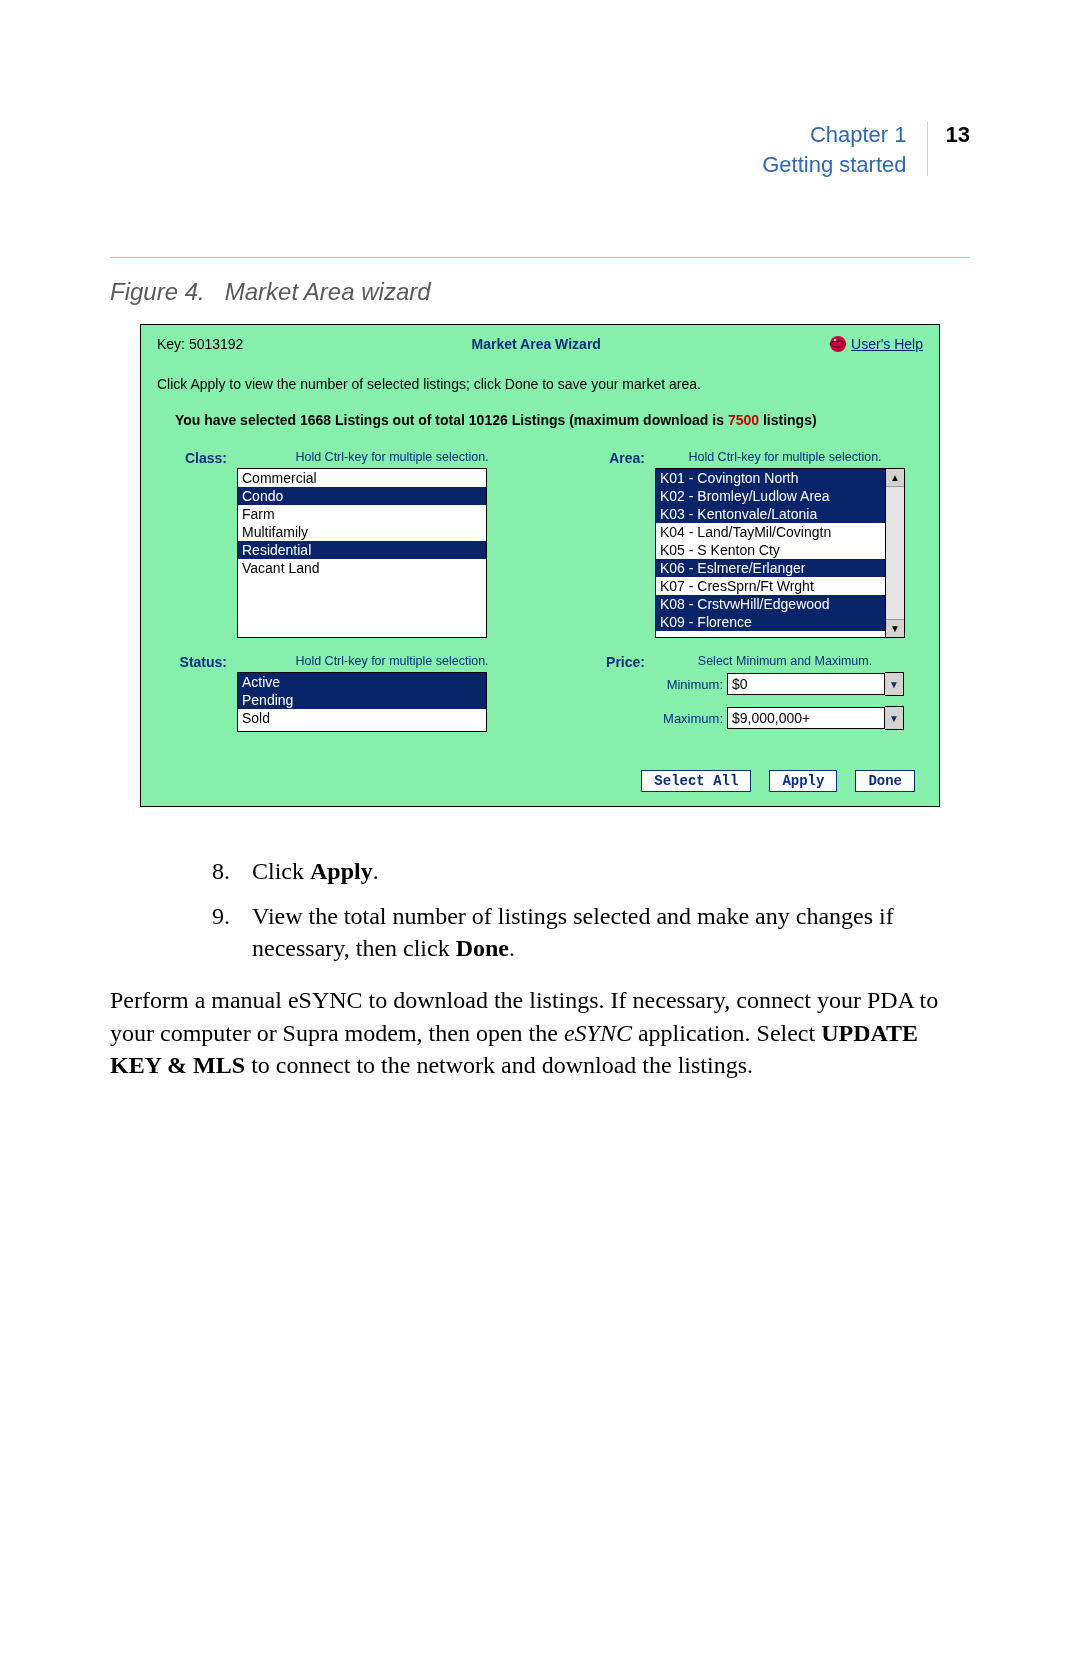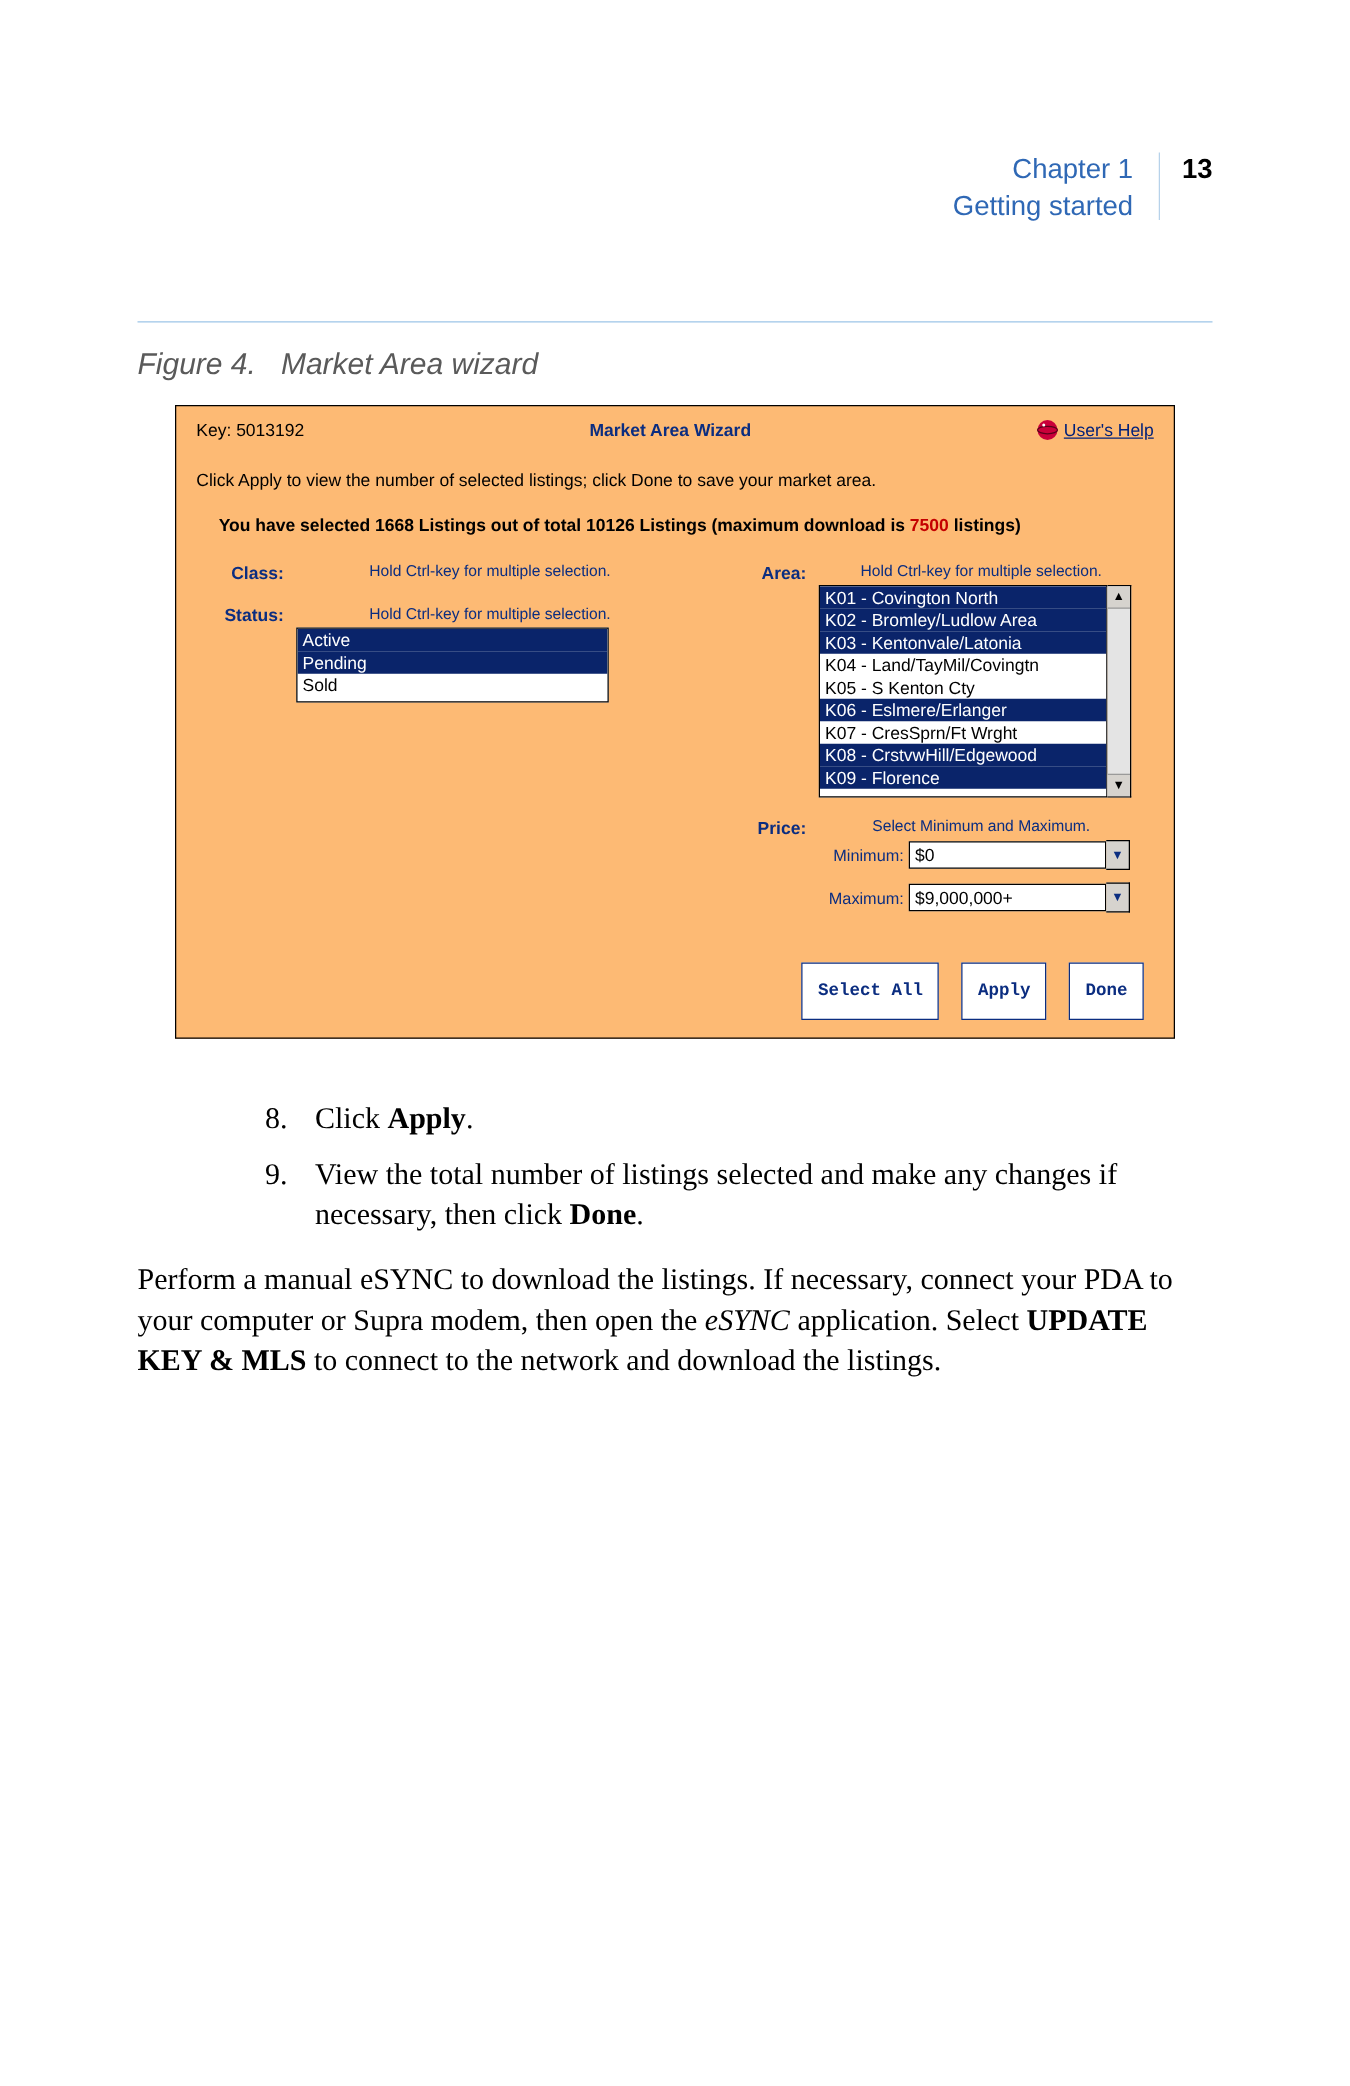--- a/index.html
+++ b/index.html
@@ -61,21 +61,21 @@
     display: flex;
     justify-content: center;
     margin-bottom: 48px;
   }
   .wizard {
     width: 800px;
     border: 1px solid #000;
     font-family: Arial, sans-serif;
     font-size: 14px;
     color: #000;
-    background: #fdba74;
+    background: #86efac;
     box-sizing: border-box;
     padding: 8px 16px 14px 16px;
   }
   .wiz-top {
     display: flex;
     align-items: center;
     justify-content: space-between;
     padding-top: 2px;
   }
   .wiz-top .key { color: #000; }
@@ -206,21 +206,21 @@
     gap: 18px;
     padding-top: 14px;
     padding-right: 8px;
   }
   .btn {
     font-family: "Courier New", monospace;
     font-weight: 700;
     color: #0b2d80;
     background: #fff;
     border: 1px solid #0b2d80;
-    padding: 14px 12px;
+    padding: 2px 12px;
     font-size: 14px;
   }
 
   
   .body-text {
     font-size: 24px;
     line-height: 1.35;
   }
   .list-item {
     display: flex;
@@ -285,20 +285,30 @@
       </div>
 
       <div class="columns">
 
         <div class="col left">
 
           <div class="field-row">
             <div class="field-label">Class:</div>
             <div class="field-body">
               <div class="hint">Hold Ctrl-key for multiple selection.</div>
+              <div class="listbox-wrap">
+                <div class="listbox" id="class-list">
+                    <div class="opt">Commercial</div>
+                    <div class="opt sel">Condo</div>
+                    <div class="opt">Farm</div>
+                    <div class="opt">Multifamily</div>
+                    <div class="opt sel">Residential</div>
+                    <div class="opt">Vacant Land</div>
+                  </div>
+              </div>
             </div>
           </div>
 
           <div class="field-row">
             <div class="field-label">Status:</div>
             <div class="field-body">
               <div class="hint">Hold Ctrl-key for multiple selection.</div>
               <div class="listbox-wrap" style="height:58px">
                 <div class="listbox short" id="status-list">
                     <div class="opt sel">Active</div>

